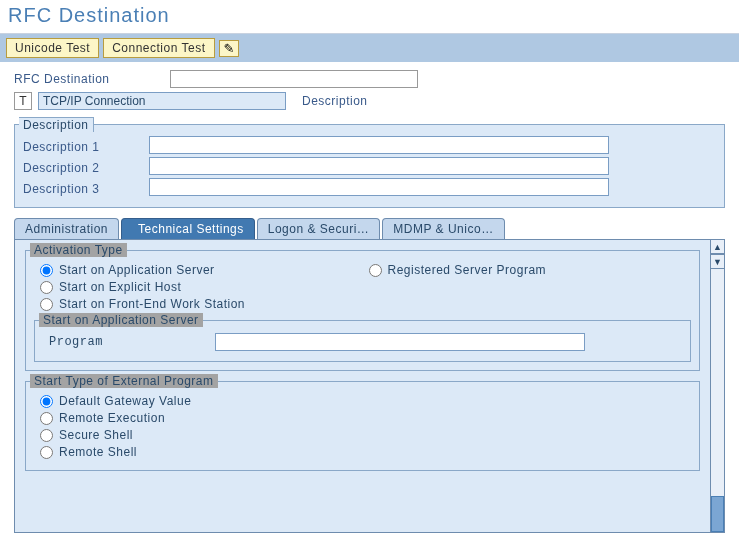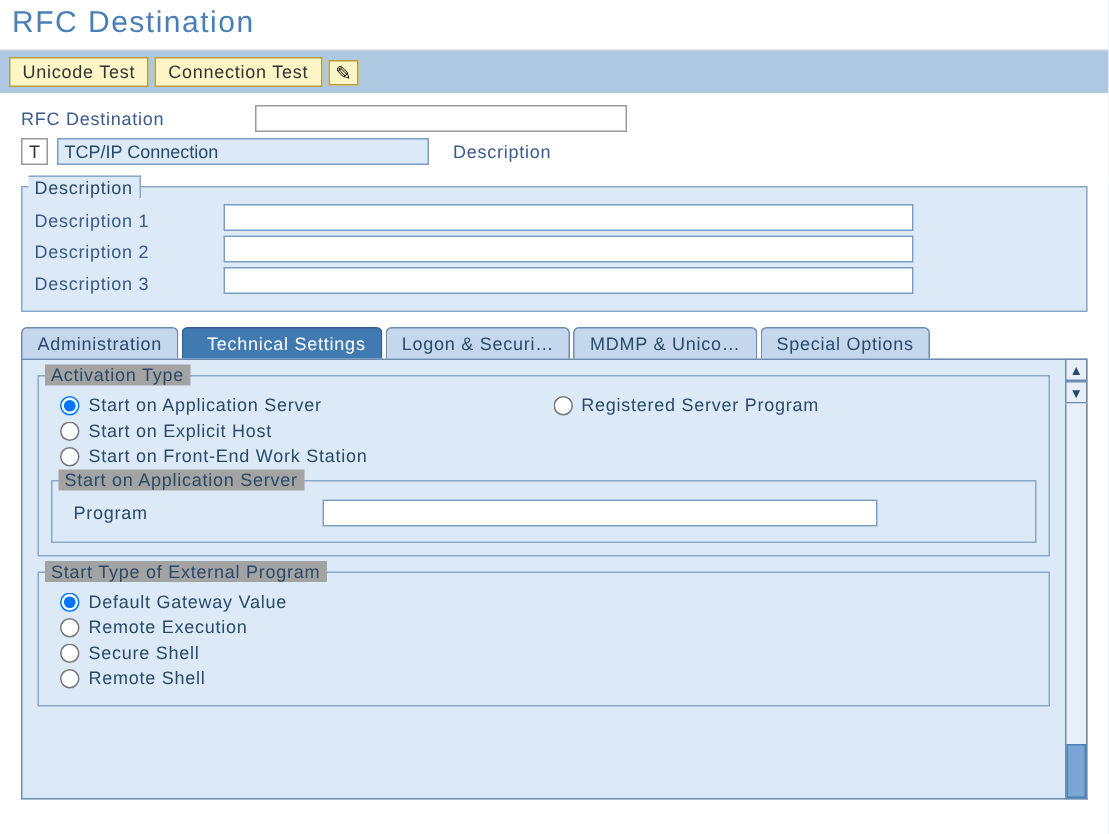--- a/index.html
+++ b/index.html
@@ -196,21 +196,21 @@
     gap: 6px;
     color: #2a4a6a;
     letter-spacing: 0.5px;
   }
   .radio-grid {
     display: flex;
   }
   .radio-col { flex: 1; }
   input[type=radio] { margin: 0; }
   .prog-row { display:flex; align-items:center; margin:2px 0 2px 6px; gap:6px;}
-  .prog-label { width:160px; color:#2a4a6a; letter-spacing:0.5px;}
+  .prog-label { width:160px; color:#2a4a6a; letter-spacing:0.5px;font-family:Liberation Mono, monospace;}
   .prog-input {
     border:1px solid #7a9dc4; background:#fff; height:18px; width:370px;
   }
 </style>
 </head>
 <body>
 
 <div class="page-title">RFC Destination</div>
 
 <div class="toolbar">
@@ -247,21 +247,20 @@
       <input class="desc-input" value="" style="">
     </div>
   </div>
 </div>
 
 <div class="tabstrip">
   <div class="tab">Administration</div>
   <div class="tab active">Technical Settings</div>
   <div class="tab">Logon &amp; Securi…</div>
   <div class="tab">MDMP &amp; Unico…</div>
-  <div class="tab">Special Options</div>
 </div>
 
 <div class="tabpanel">
   <div class="scroll-arrows">
     <div class="scroll-arrow">▲</div>
     <div class="scroll-arrow">▼</div>
   </div>
   <div class="scroll-track">
     <div class="scroll-thumb"></div>
   </div>

